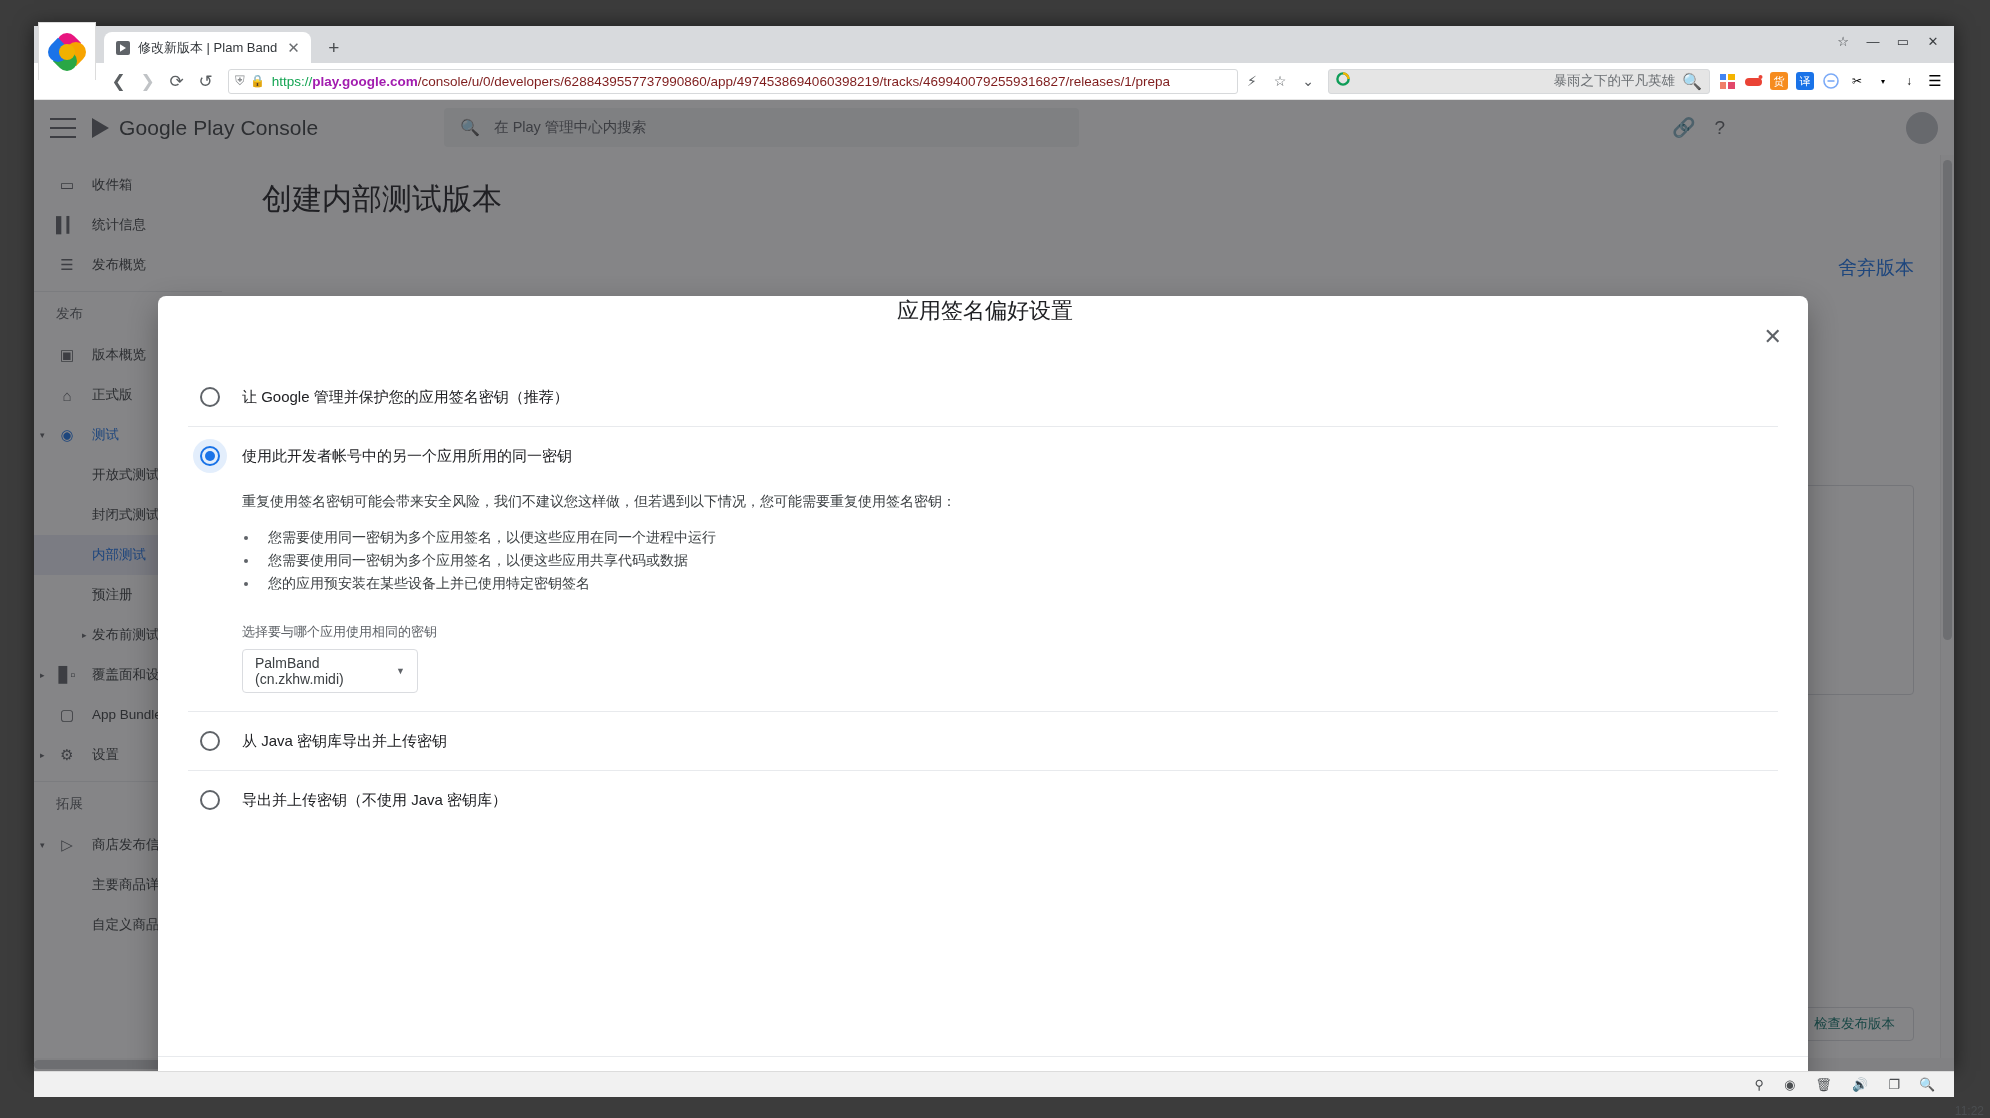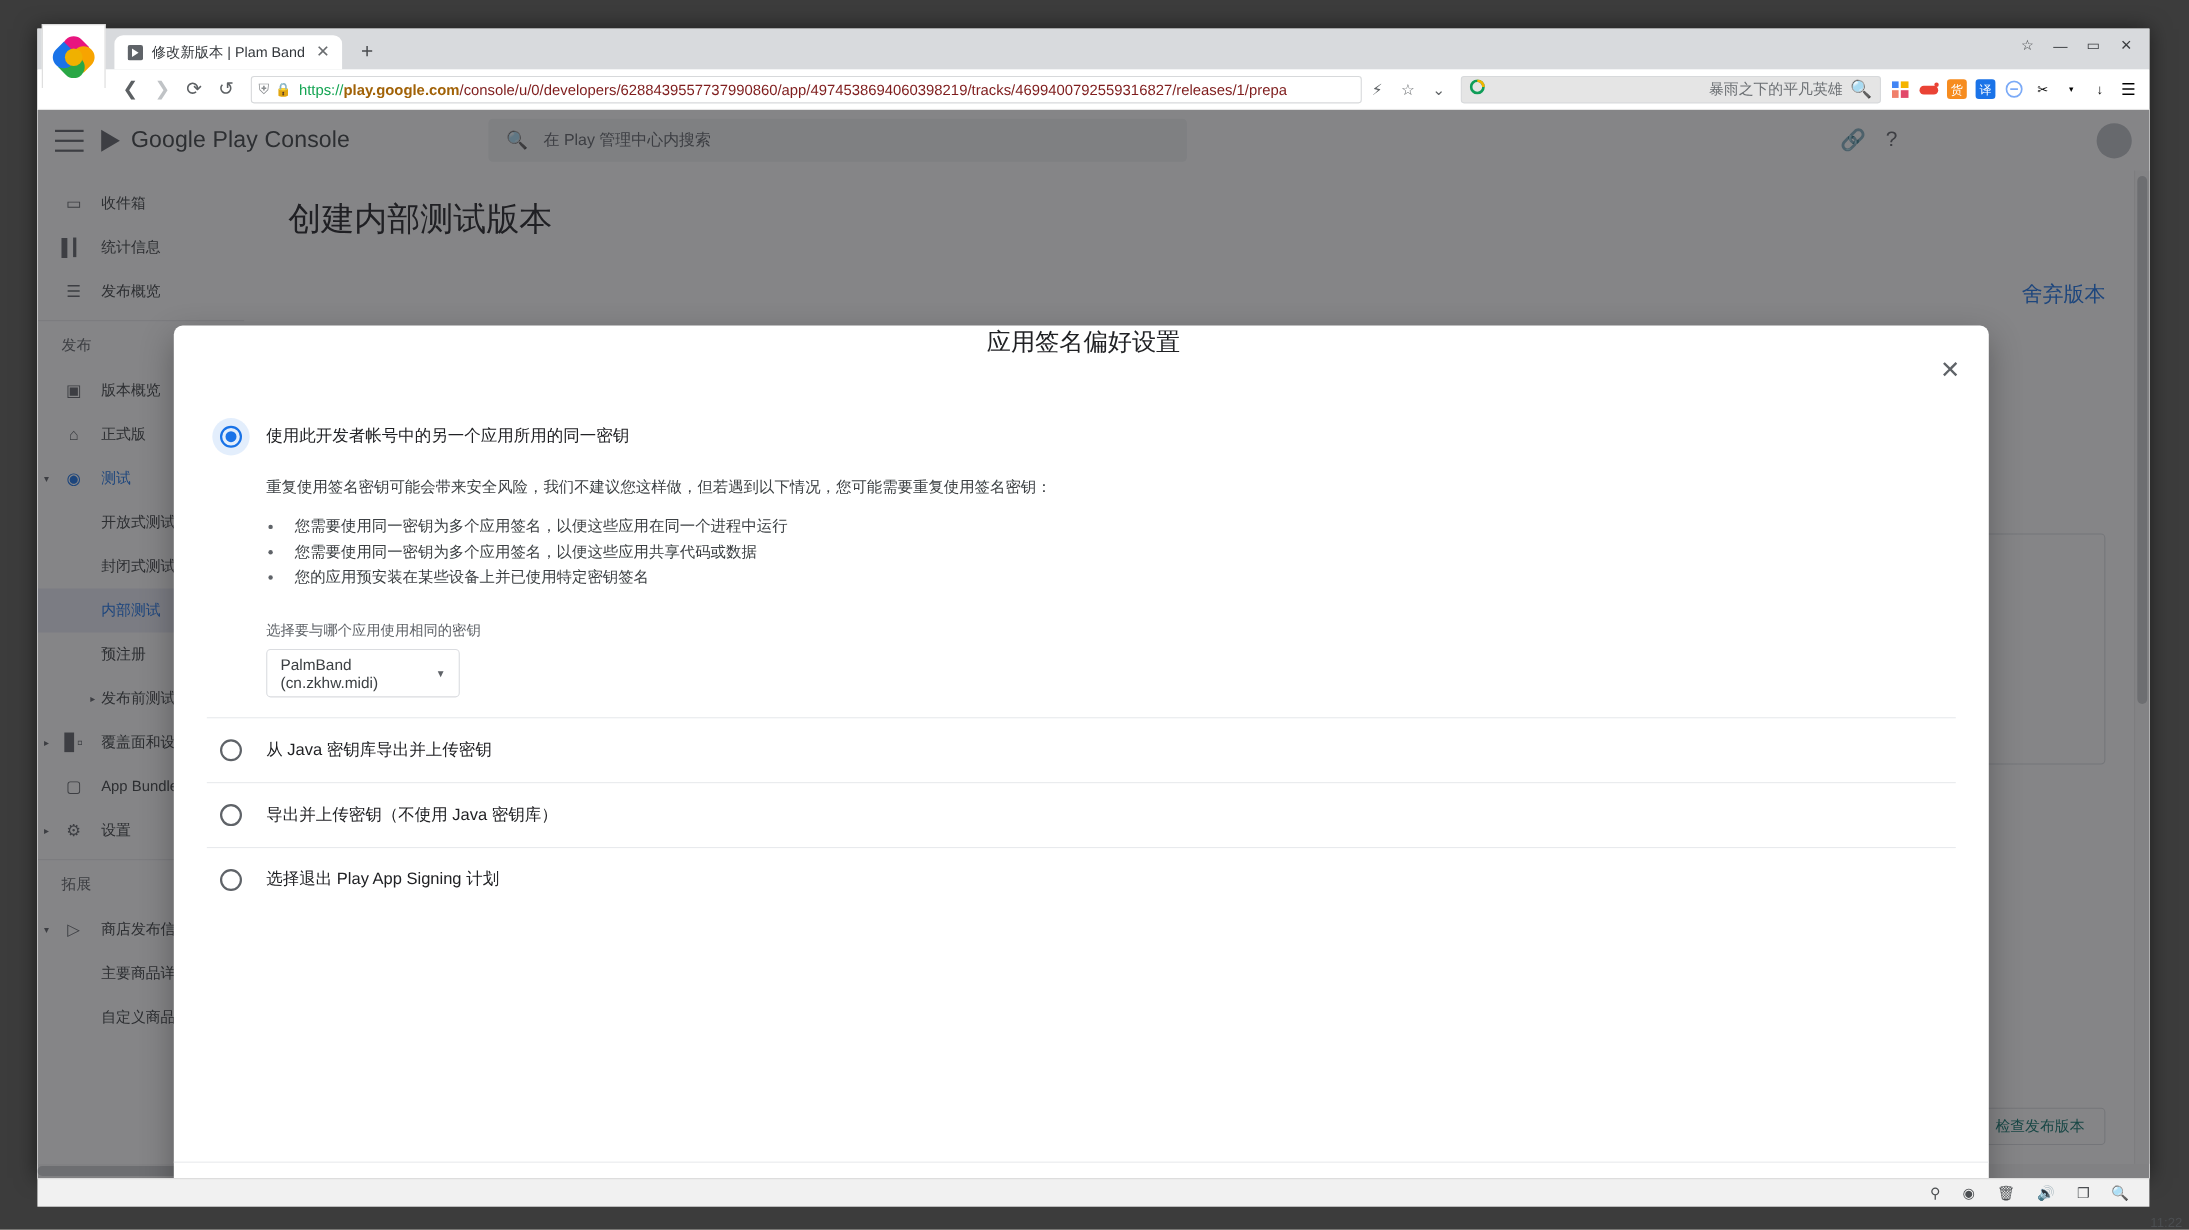--- a/index.html
+++ b/index.html
@@ -94,21 +94,21 @@
   .omnibox {
     flex: 0 0 1010px; height: 25px; margin-left: 8px;
     border: 1px solid #d7d9db; border-radius: 3px;
     background: #fff; display: flex; align-items: center;
     padding: 0 6px; gap: 6px; overflow: hidden;
   }
   .omnibox .shield { color:#8a8d90; font-size: 13px; }
   .omnibox .lock { color:#13a452; font-size: 12px; }
   .urltext { font-size: 13.5px; white-space: nowrap; overflow: hidden; }
   .urltext .scheme { color: #13a452; }
-  .urltext .host { color: #a16207; font-weight: 600; }
+  .urltext .host { color: #a21caf; font-weight: 600; }
   .urltext .path { color: #7f1d1d; }
   .tb-ic {
     width: 28px; height: 28px; display:flex;align-items:center;justify-content:center;
     font-size: 14px; color: #5c6063;
   }
   .searchbox {
     flex: 1 1 auto; height: 25px; margin-left: 6px; margin-right: 4px;
     border: 1px solid #d7d9db; border-radius: 3px; background:#e5e5e5;
     display:flex; align-items:center; padding: 0 7px; gap: 7px;
     min-width: 120px;
@@ -474,20 +474,26 @@
       <div class="scrim"></div>
 
       <div class="dialog">
         <div class="dlg-head">
           <div class="dlg-title">应用签名偏好设置</div>
           <div class="dlg-x">✕</div>
         </div>
 
         <div class="dlg-body">
 
+          <div class="opt-row">
+            <span class="radio"></span>
+            <div class="opt-main">
+              <div class="opt-label">让 Google 管理并保护您的应用签名密钥（推荐）</div>
+            </div>
+          </div>
 
           <div class="opt-row">
             <span class="radio on"></span>
             <div class="opt-main">
               <div class="opt-label">使用此开发者帐号中的另一个应用所用的同一密钥</div>
               <div class="opt-desc">重复使用签名密钥可能会带来安全风险，我们不建议您这样做，但若遇到以下情况，您可能需要重复使用签名密钥：</div>
               <ul class="bullets">
                 <li>您需要使用同一密钥为多个应用签名，以便这些应用在同一个进程中运行</li>
                 <li>您需要使用同一密钥为多个应用签名，以便这些应用共享代码或数据</li>
                 <li>您的应用预安装在某些设备上并已使用特定密钥签名</li>
@@ -507,26 +513,20 @@
             </div>
           </div>
 
           <div class="opt-row">
             <span class="radio"></span>
             <div class="opt-main">
               <div class="opt-label">导出并上传密钥（不使用 Java 密钥库）</div>
             </div>
           </div>
 
-          <div class="opt-row">
-            <span class="radio"></span>
-            <div class="opt-main">
-              <div class="opt-label">选择退出 Play App Signing 计划</div>
-            </div>
-          </div>
 
         </div>
 
         <div class="dlg-foot">
           
           
         </div>
       </div>
 
     </div>

